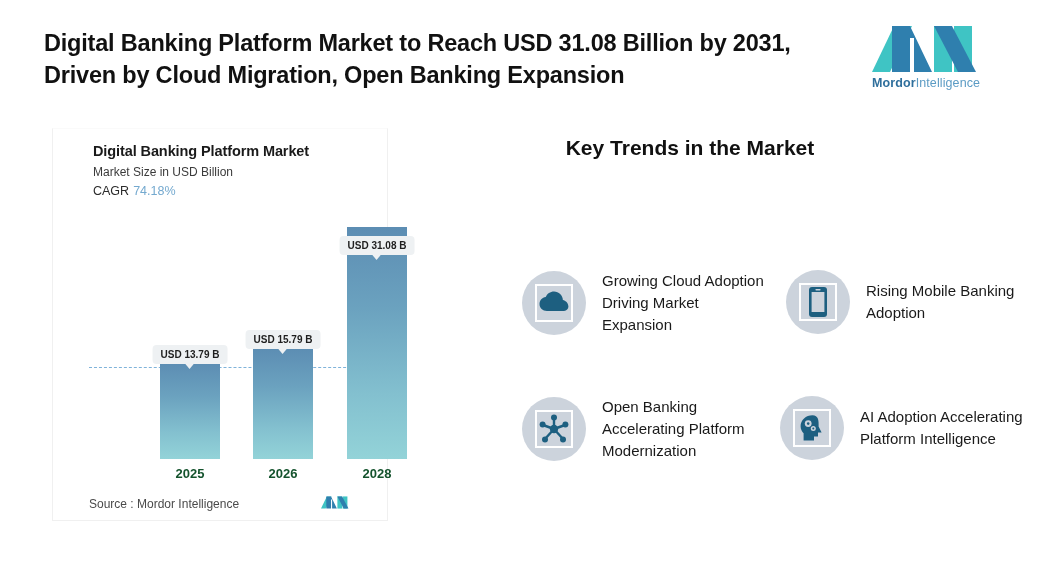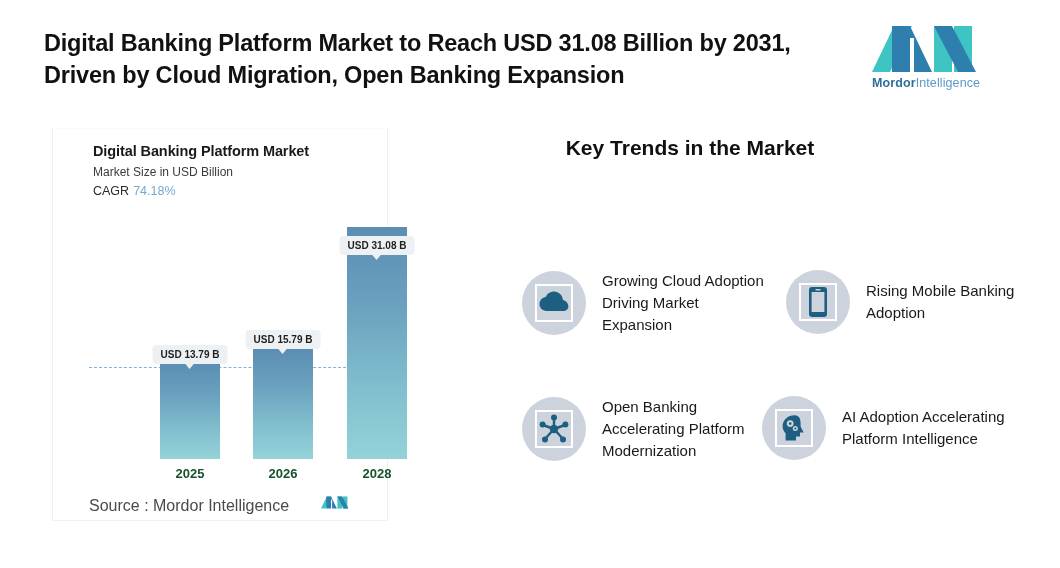--- a/index.html
+++ b/index.html
@@ -86,37 +86,37 @@
   }
   .x-tick.t0 { left: 137px; }
   .x-tick.t1 { left: 230px; }
   .x-tick.t2 { left: 324px; }
 
   .source-row {
     position: absolute; left: 36px; top: 366px; width: 270px; height: 20px;
   }
   .source-text {
     position: absolute; left: 0; top: 2px;
-    font-size: 16px; color: #4a4a4a;
+    font-size: 12px; color: #4a4a4a;
   }
   .source-logo { position: absolute; left: 232px; top: 0px; width: 28px; height: 15px; }
 
   
   .trends-title {
     position: absolute; left: 534px; top: 136px; width: 312px;
     text-align: center;
     font-size: 21px; font-weight: bold; color: #111111;
   }
   .trend {
     position: absolute; display: flex; align-items: center; gap: 16px;
   }
   .trend.tr0 { left: 522px; top: 270px; width: 250px; }
   .trend.tr1 { left: 786px; top: 270px; width: 250px; }
   .trend.tr2 { left: 522px; top: 396px; width: 250px; }
-  .trend.tr3 { left: 762px; top: 396px; width: 250px; }
+  .trend.tr3 { left: 780px; top: 396px; width: 250px; }
   .trend.tr0 .trend-icon, .trend.tr1 .trend-icon { align-self: center; }
 
   .trend-icon {
     flex: 0 0 auto; width: 64px; height: 64px; border-radius: 50%;
     background: #ccd3dc; position: relative;
     display: flex; align-items: center; justify-content: center;
   }
   .trend-icon .icon-frame {
     position: absolute; left: 13px; top: 13px; width: 38px; height: 38px;
     border: 2.5px solid #ffffff;

